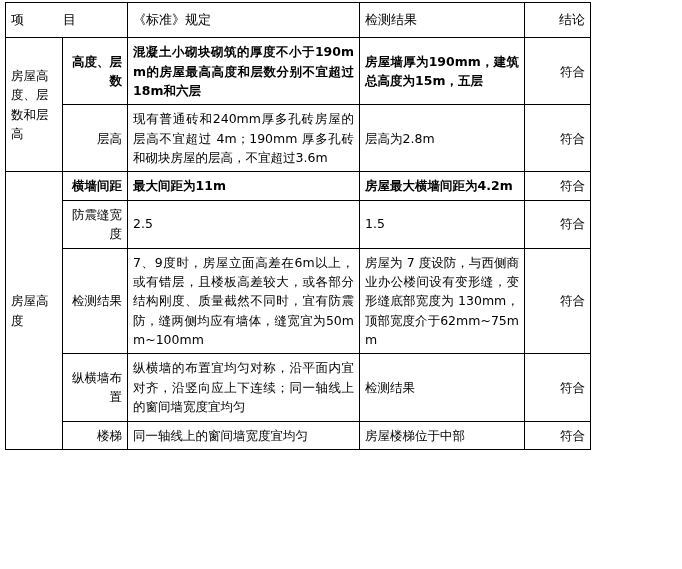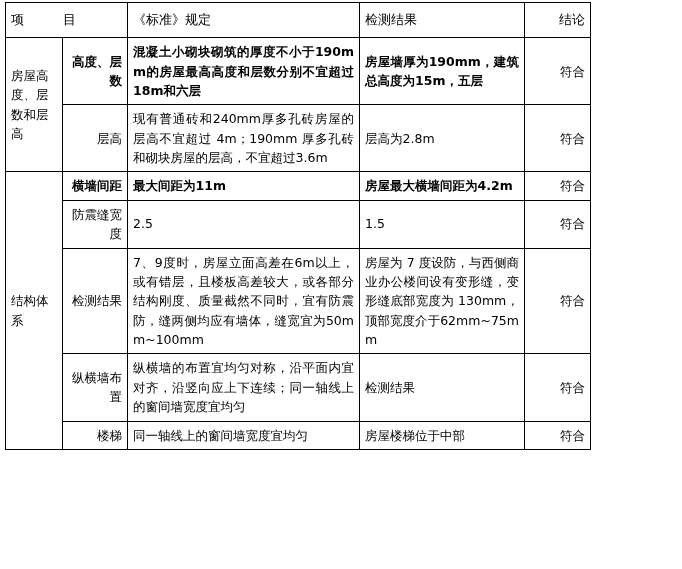--- a/index.html
+++ b/index.html
@@ -106,21 +106,21 @@
         <td class="small-concl">符合</td>
       </tr>
       <tr>
         <td class="sub-label">层高</td>
         <td class="body-text">现有普通砖和240mm厚多孔砖房屋的层高不宜超过 4m；190mm 厚多孔砖和砌块房屋的层高，不宜超过3.6m</td>
         <td class="body-text">层高为2.8m</td>
         <td class="small-concl">符合</td>
       </tr>
 
       <tr>
-        <td rowspan="5" class="group-label">结构体系</td>
+        <td rowspan="5" class="group-label">房屋高度</td>
         <td class="sub-label bold">横墙间距</td>
         <td class="body-text bold">最大间距为11m</td>
         <td class="body-text bold">房屋最大横墙间距为4.2m</td>
         <td class="small-concl">符合</td>
       </tr>
       <tr>
         <td class="sub-label">防震缝宽度</td>
         <td class="body-text">2.5</td>
         <td class="body-text">1.5</td>
         <td class="small-concl">符合</td>

